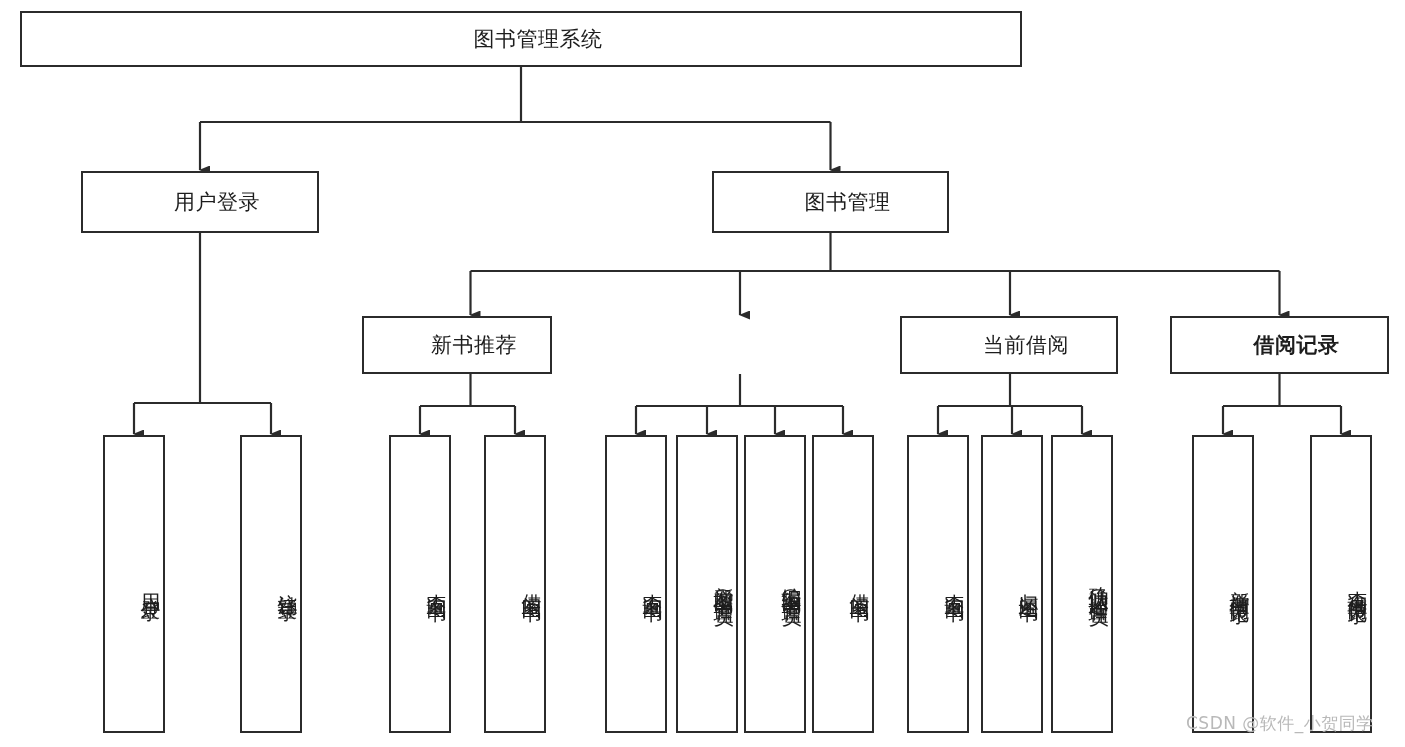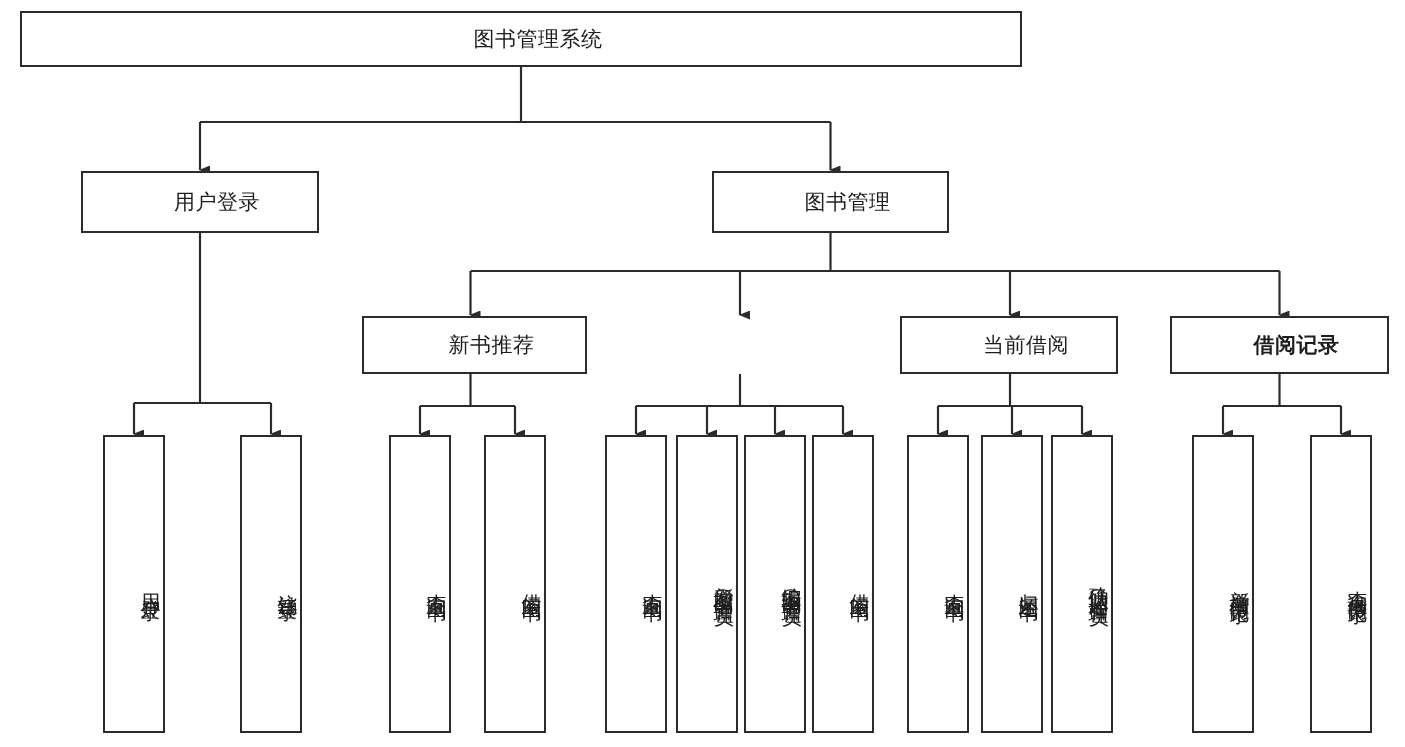--- a/index.html
+++ b/index.html
@@ -109,31 +109,32 @@
         <line x1="938" y1="406" x2="938" y2="434" marker-end="url(#arrow)"></line>
         <line x1="1012" y1="406" x2="1012" y2="434" marker-end="url(#arrow)"></line>
         <line x1="1082" y1="406" x2="1082" y2="434" marker-end="url(#arrow)"></line>
         <line x1="1279.5" y1="374" x2="1279.5" y2="406"></line>
         <line x1="1223" y1="406" x2="1341" y2="406"></line>
         <line x1="1223" y1="406" x2="1223" y2="434" marker-end="url(#arrow)"></line>
         <line x1="1341" y1="406" x2="1341" y2="434" marker-end="url(#arrow)"></line>
       </g>
   </svg>
 
+  <div class="watermark">CSDN @软件_小贺同学</div>
 
 <div class="node" style="left: 20px; top: 11px; width: 1002px; height: 56px;">
       <span class="node-label">图书管理系统</span>
     </div>
     <div class="node" style="left: 81px; top: 171px; width: 238px; height: 62px;">
       <span class="node-label">用户登录</span>
     </div>
     <div class="node" style="left: 712px; top: 171px; width: 237px; height: 62px;">
       <span class="node-label">图书管理</span>
     </div>
-    <div class="node" style="left: 362px; top: 316px; width: 225px; height: 58px;">
+    <div class="node" style="left: 362px; top: 316px; width: 190px; height: 58px;">
       <span class="node-label">新书推荐</span>
     </div>
     <div class="node" style="left: 900px; top: 316px; width: 218px; height: 58px;">
       <span class="node-label">当前借阅</span>
     </div>
     <div class="node" style="left: 1170px; top: 316px; width: 219px; height: 58px; font-weight: bold;">
       <span class="node-label">借阅记录</span>
     </div>
     <div class="node vertical" style="left: 103px; top: 435px; width: 62px; height: 298px;">
       <span class="node-label">用户登录</span>

